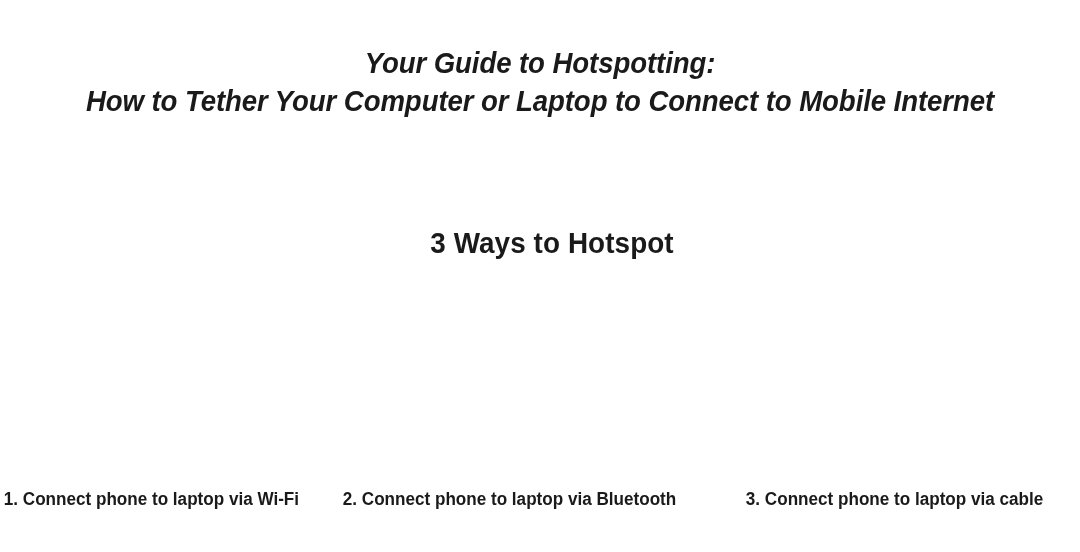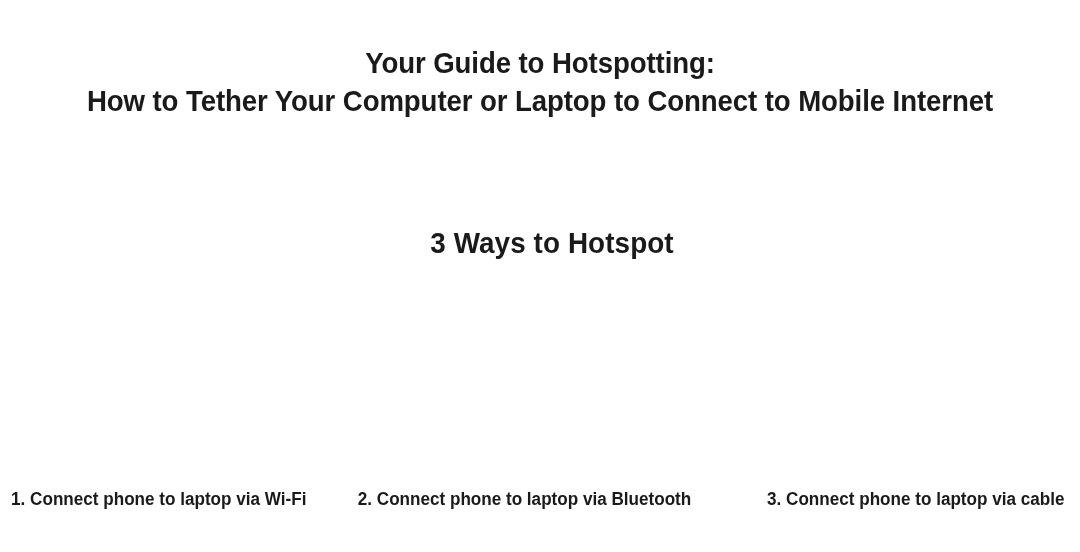--- a/index.html
+++ b/index.html
@@ -22,20 +22,21 @@
     box-sizing: border-box;
   }
 
   
   .title-block {
     position: absolute;
     top: 44px;
     left: 0;
     width: 1080px;
     text-align: center;
+    font-style: italic;
   }
   .title-line {
     display: block;
     font-weight: 700;
     color: #1a1a1a;
     letter-spacing: -0.1px;
     white-space: nowrap;
   }
   .title-line-1 {
     font-size: 30px;
@@ -78,21 +79,21 @@
   .illustration-slot {
     flex: 1 1 33.3333%;
     background: #ffffff;
   }
 
   
   .captions-row {
     position: absolute;
     top: 488px;
     left: 0;
-    width: 1080px;
+    width: 980px;
     display: flex;
     flex-direction: row;
     align-items: flex-start;
     gap: 39px;
   }
   .caption-cell {
     flex: 1 1 33.3333%;
     text-align: center;
     font-size: 18px;
     line-height: 22px;

